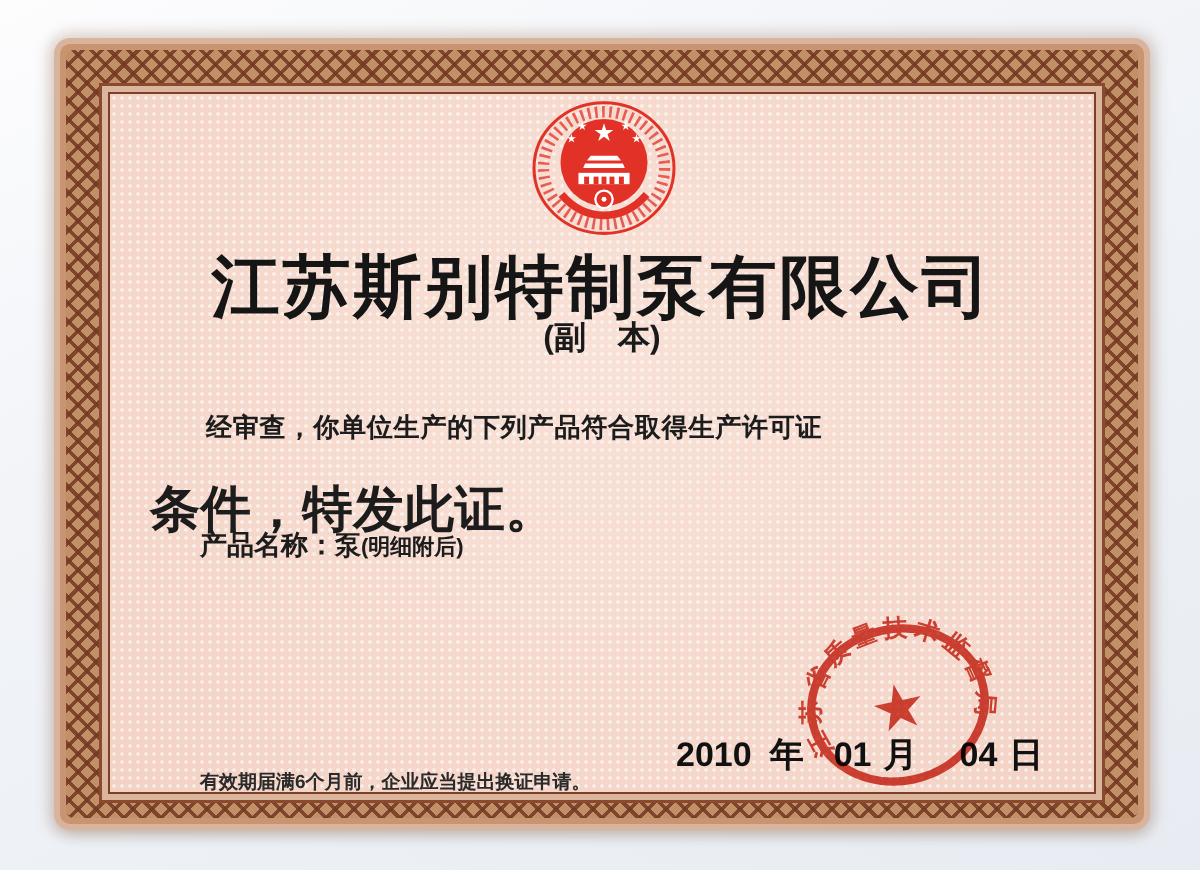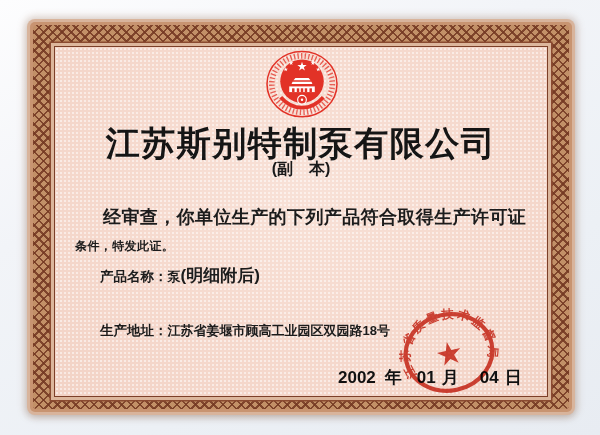--- a/index.html
+++ b/index.html
@@ -36,26 +36,26 @@
   .emblem{position:absolute;left:264px;top:50px;width:76px;height:70px;}
   .title{
     position:absolute;left:30px;top:121px;width:542px;text-align:center;
     font-size:34px;font-weight:800;letter-spacing:1.5px;color:#151515;white-space:nowrap;
   }
   .subtitle{
     position:absolute;left:30px;top:159px;width:542px;text-align:center;
     font-size:16px;font-weight:600;color:#1a1a1a;
   }
   .company{position:absolute;left:90px;top:184px;font-size:14px;font-weight:700;}
-  .stmt1{position:absolute;left:103px;top:205px;font-size:18px;font-weight:800;letter-spacing:.4px;white-space:nowrap;}
-  .stmt2{position:absolute;left:75px;top:238px;font-size:12px;font-weight:800;letter-spacing:.4px;}
+  .stmt1{position:absolute;left:103px;top:205px;font-size:13px;font-weight:800;letter-spacing:.4px;white-space:nowrap;}
+  .stmt2{position:absolute;left:75px;top:238px;font-size:25px;font-weight:800;letter-spacing:.4px;}
   .row{position:absolute;left:100px;white-space:nowrap;}
   .row .lab{font-size:13.5px;font-weight:700;}
   .row .val{font-size:13px;font-weight:700;}
-  .row .note{font-size:17px;font-weight:700;}
+  .row .note{font-size:11px;font-weight:700;}
   .r-product{top:264px;}
   .r-residence{top:297px;}
   .r-prodaddr{top:321px;}
   .r-certno{top:345px;}
   .r-valid{top:367px;}
   .r-certno .val,.r-valid .val{font-size:13.5px;letter-spacing:.2px;}
   .finenote{position:absolute;left:100px;top:385px;font-size:9.5px;font-weight:600;color:#2a2a2a;}
   .daterow{position:absolute;left:338px;top:366px;display:flex;align-items:baseline;font-size:17px;color:#111;white-space:nowrap;}
   .daterow .num{font-weight:800;}
   .daterow .unit{font-weight:700;}
@@ -108,26 +108,24 @@
 
   <div class="title">江苏斯别特制泵有限公司</div>
   <div class="subtitle">(副　本)</div>
 
   <div class="stmt1">经审查，你单位生产的下列产品符合取得生产许可证</div>
   <div class="stmt2">条件，特发此证。</div>
 
   <div class="row r-product">
     <span class="lab">产品名称：</span><span class="val">泵</span><span class="note">(明细附后)</span>
   </div>
-  <div class="row r-prodaddr">
-    <span class="lab">生产地址：</span><span class="val">江苏省姜堰市顾高工业园区双园路18号</span>
-  </div>
+  <div class="finenote">有效期届满6个月前，企业应当提出换证申请。</div>
 
   <div class="daterow">
-    <span class="num">2002</span>
+    <span class="num">2010</span>
     <span class="unit u-year">年</span>
     <span class="num m-num">01</span>
     <span class="unit u-month">月</span>
     <span class="num d-num">04</span>
     <span class="unit u-day">日</span>
   </div>
 </div>
 
 <svg class="seal" viewBox="0 0 110 96">
   <g transform="rotate(-12 55 48)">

